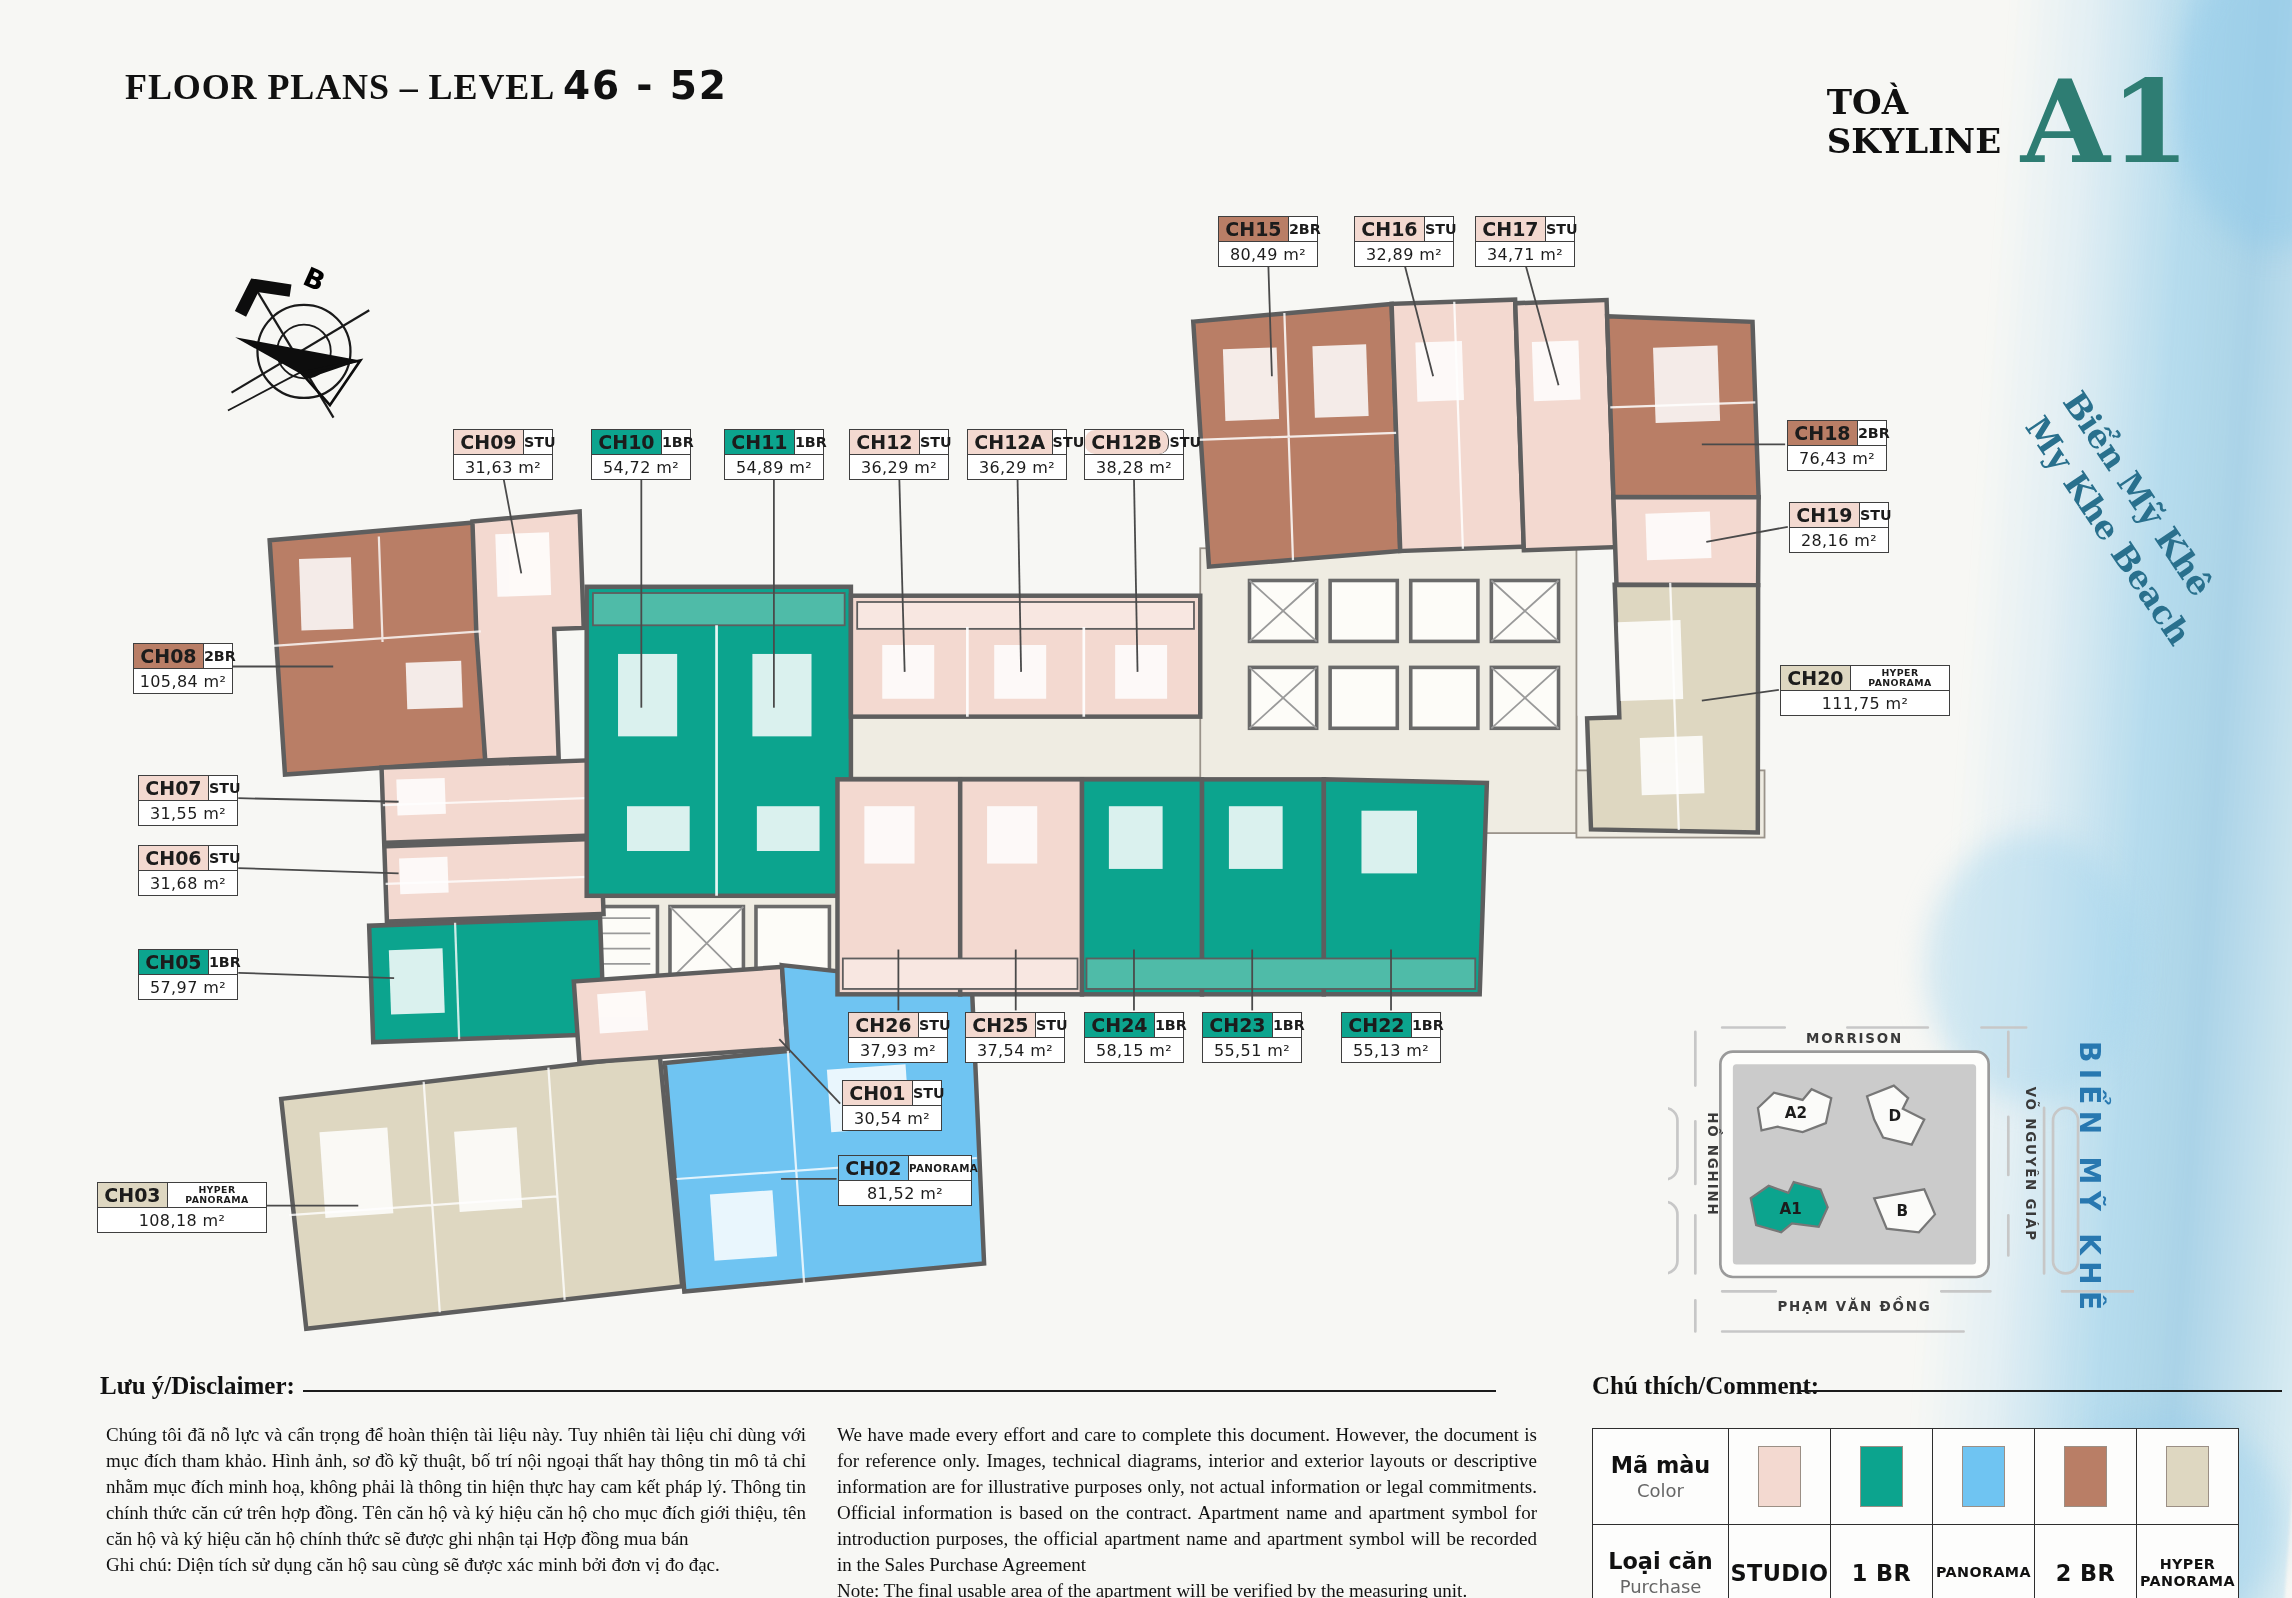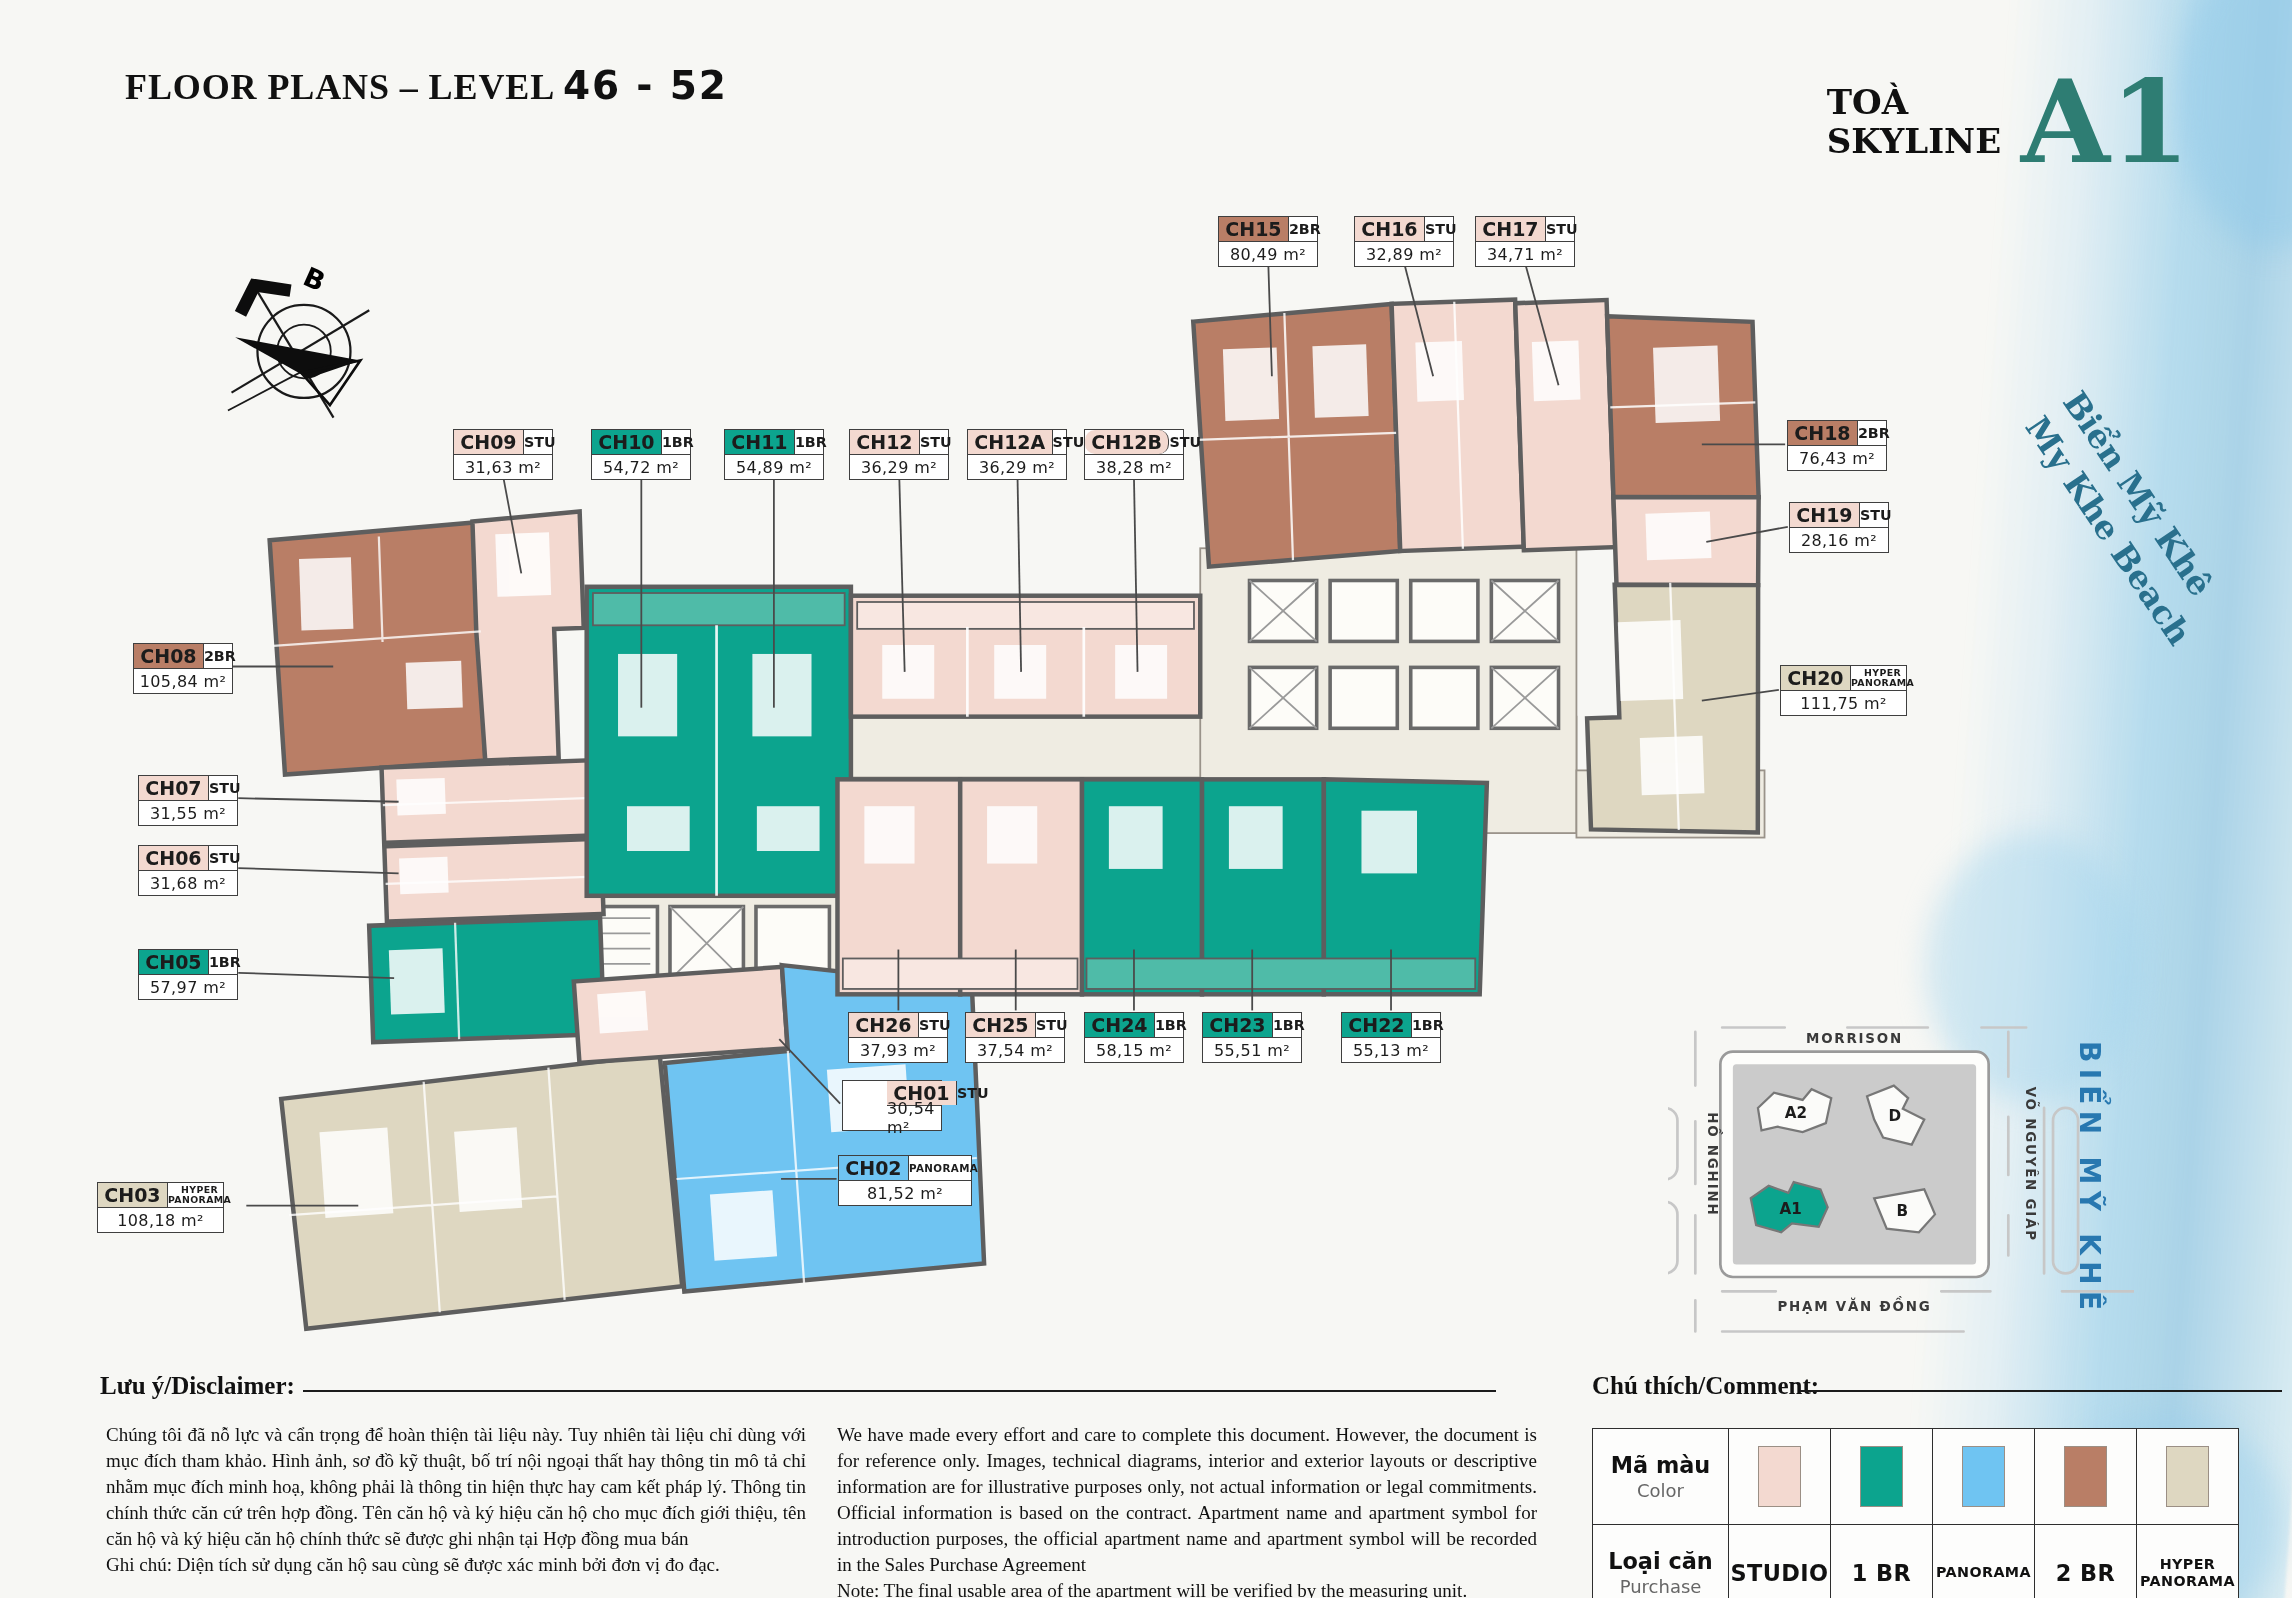--- a/index.html
+++ b/index.html
@@ -32,21 +32,21 @@
   #leader-svg{position:absolute;left:0;top:0;z-index:4}
 
   
   .ulabel{position:absolute;width:100px;border:1.8px solid #3f3f3f;background:#fff;z-index:5;box-sizing:border-box}
   .ulabel .row1{display:flex;height:24px;border-bottom:1.8px solid #3f3f3f}
   .ulabel .code{padding:0 6.3px;display:flex;align-items:center;font-weight:bold;font-size:19px;border-right:1.8px solid #3f3f3f;white-space:nowrap}
   .ulabel .type{flex:1;display:flex;align-items:center;justify-content:center;font-weight:bold;font-size:14.3px}
   .ulabel .row2{height:24px;display:flex;align-items:center;justify-content:center;font-size:16px;letter-spacing:0.4px}
   .ulabel.w-pan{width:134px}
   .ulabel.w-pan .type{font-size:10.3px;letter-spacing:0.4px}
-  .ulabel.w-hyper{width:127px}
+  .ulabel.w-hyper{width:170px}
   .ulabel.w-hyper .type{font-size:9.4px;line-height:1.1;text-align:center;letter-spacing:0.4px}
 
   
   #compass{position:absolute;left:219px;top:251px;z-index:3}
 
   
   #minimap{position:absolute;left:1668px;top:1023px;z-index:3}
 
   
   .foot-head{position:absolute;font-family:"Liberation Serif",serif;font-weight:bold;font-size:25px;color:#111;z-index:5}
@@ -266,21 +266,21 @@
     <line x1="1996" y1="588" x2="1905" y2="605" stroke="#4a4a4a" stroke-width="2"></line>
     <line x1="1986" y1="770" x2="1900" y2="782" stroke="#4a4a4a" stroke-width="2"></line>
     <line x1="1553" y1="1128" x2="1553" y2="1060" stroke="#4a4a4a" stroke-width="2"></line>
     <line x1="1398" y1="1128" x2="1398" y2="1060" stroke="#4a4a4a" stroke-width="2"></line>
     <line x1="1266" y1="1128" x2="1266" y2="1060" stroke="#4a4a4a" stroke-width="2"></line>
     <line x1="1134" y1="1128" x2="1134" y2="1060" stroke="#4a4a4a" stroke-width="2"></line>
     <line x1="1003" y1="1128" x2="1003" y2="1060" stroke="#4a4a4a" stroke-width="2"></line>
   </svg>
 
 <div id="unit-labels">
-    <div class="ulabel" style="left: 842px; top: 1080px; padding-left: 44px;">
+    <div class="ulabel" style="left: 842px; top: 1080px;">
       <div class="row1">
         <span class="code" style="background: var(--c-studio);">CH01</span>
         <span class="type">STU</span>
       </div>
       <div class="row2">30,54 m²</div>
     </div>
     <div class="ulabel w-pan" style="left: 838px; top: 1155px;">
       <div class="row1">
         <span class="code" style="background: var(--c-panorama);">CH02</span>
         <span class="type">PANORAMA</span>

